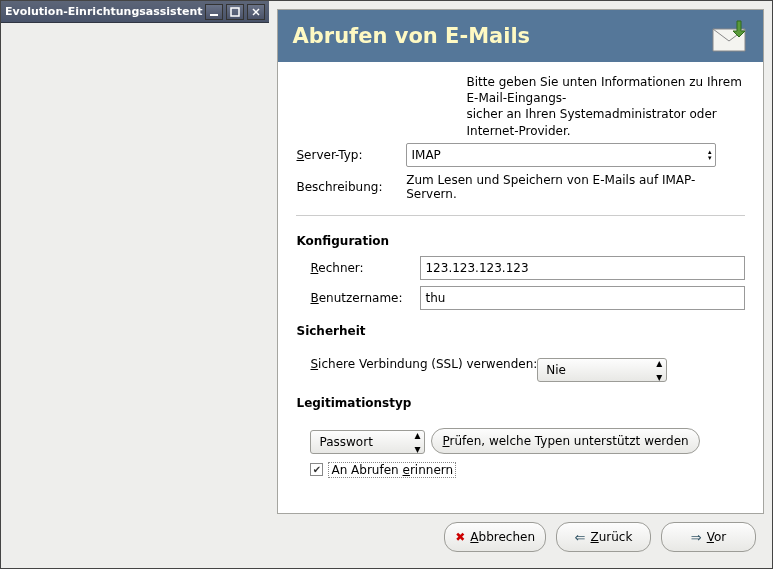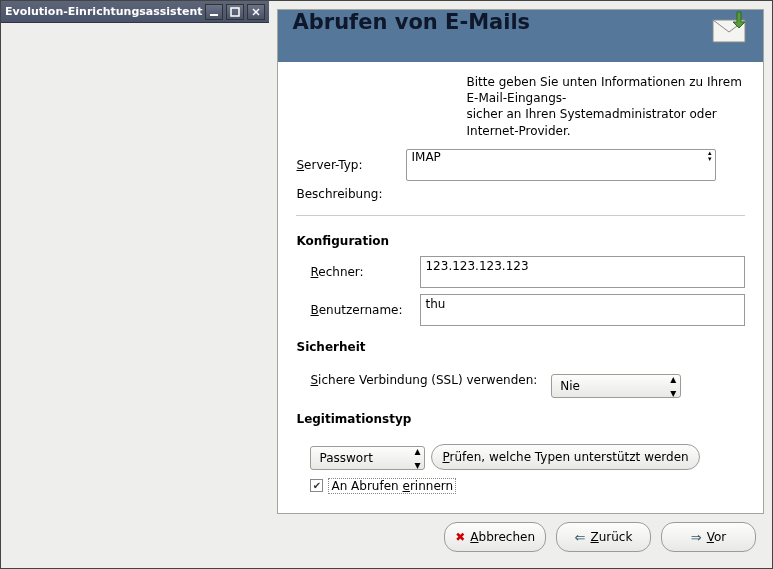--- a/index.html
+++ b/index.html
@@ -48,59 +48,60 @@
 .panel {
   border: 1px solid #a5a5a0;
   background: #fff;
   flex: 1;
   display: flex;
   flex-direction: column;
   padding: 0;
 }
 .header-bar {
   background: #557799;
-  color: #0f172a;
+  color: #fef9c3;
   height: 52px;
   display: flex;
+  align-items: center;
   padding: 0 14px;
 }
 .header-bar h1 {
   font-size: 21px;
   font-weight: bold;
   flex: 1;
 }
 .mail-icon { width: 40px; height: 34px; }
 .body-area {
   padding: 12px 18px 0 18px;
   flex: 1;
   display: flex;
   flex-direction: column;
 }
 .intro {
   margin-left: 170px;
-  margin-bottom: 10px;
+  margin-bottom: 4px;
   line-height: 1.35;
 }
 .row {
   display: flex;
   align-items: center;
   margin-bottom: 6px;
 }
 .row label.lbl {
   width: 110px;
 }
 .row .desc-lbl { width: 110px; }
 .select, .input {
   background: #fff;
   border: 1px solid #999;
-  height: 32px;
+  height: 24px;
   padding: 0 4px;
   font: inherit;
   display: flex;
-  align-items: flex-start;
+  align-items: center;
   justify-content: space-between;
 }
 .select {
   min-width: 280px;
   border-radius: 2px;
 }
 .select .spin {
   display: flex; flex-direction: column; font-size: 7px; line-height: 6px;
   margin-left: 6px;
 }
@@ -207,20 +208,21 @@
         <div class="row">
           <label class="lbl"><span class="u">S</span><span>erver-Typ:</span></label>
           <div class="select" style="width:310px">
             <span>IMAP</span>
             <span class="spin">▴<br>▾</span>
           </div>
         </div>
 
         <div class="row">
           <span class="desc-lbl">Beschreibung:</span>
+          <span>Zum Lesen und Speichern von E-Mails auf IMAP-Servern.</span>
         </div>
 
         <hr class="sep">
 
         <div class="section-title">Konfiguration</div>
         <div class="indent">
           <div class="row">
             <label class="lbl"><span class="u">R</span><span>echner:</span></label>
             <div class="input">
               <input type="text" value="123.123.123.123" style="">
@@ -230,21 +232,21 @@
             <label class="lbl"><span class="u">B</span><span>enutzername:</span></label>
             <div class="input">
               <input type="text" value="thu" style="">
             </div>
           </div>
         </div>
 
         <div class="section-title">Sicherheit</div>
         <div class="indent">
           <div class="row">
-            <label style="margin-right:14px"><span class="u">S</span><span>ichere Verbindung (SSL) verwenden:</span></label>
+            <label style="margin-right:0"><span class="u">S</span><span>ichere Verbindung (SSL) verwenden:</span></label>
             <div class="small-select" style="min-width:130px">
               <span>Nie</span>
               <span class="spin">▴<br>▾</span>
             </div>
           </div>
         </div>
 
         <div class="section-title">Legitimationstyp</div>
         <div class="indent">
           <div class="auth-row">

